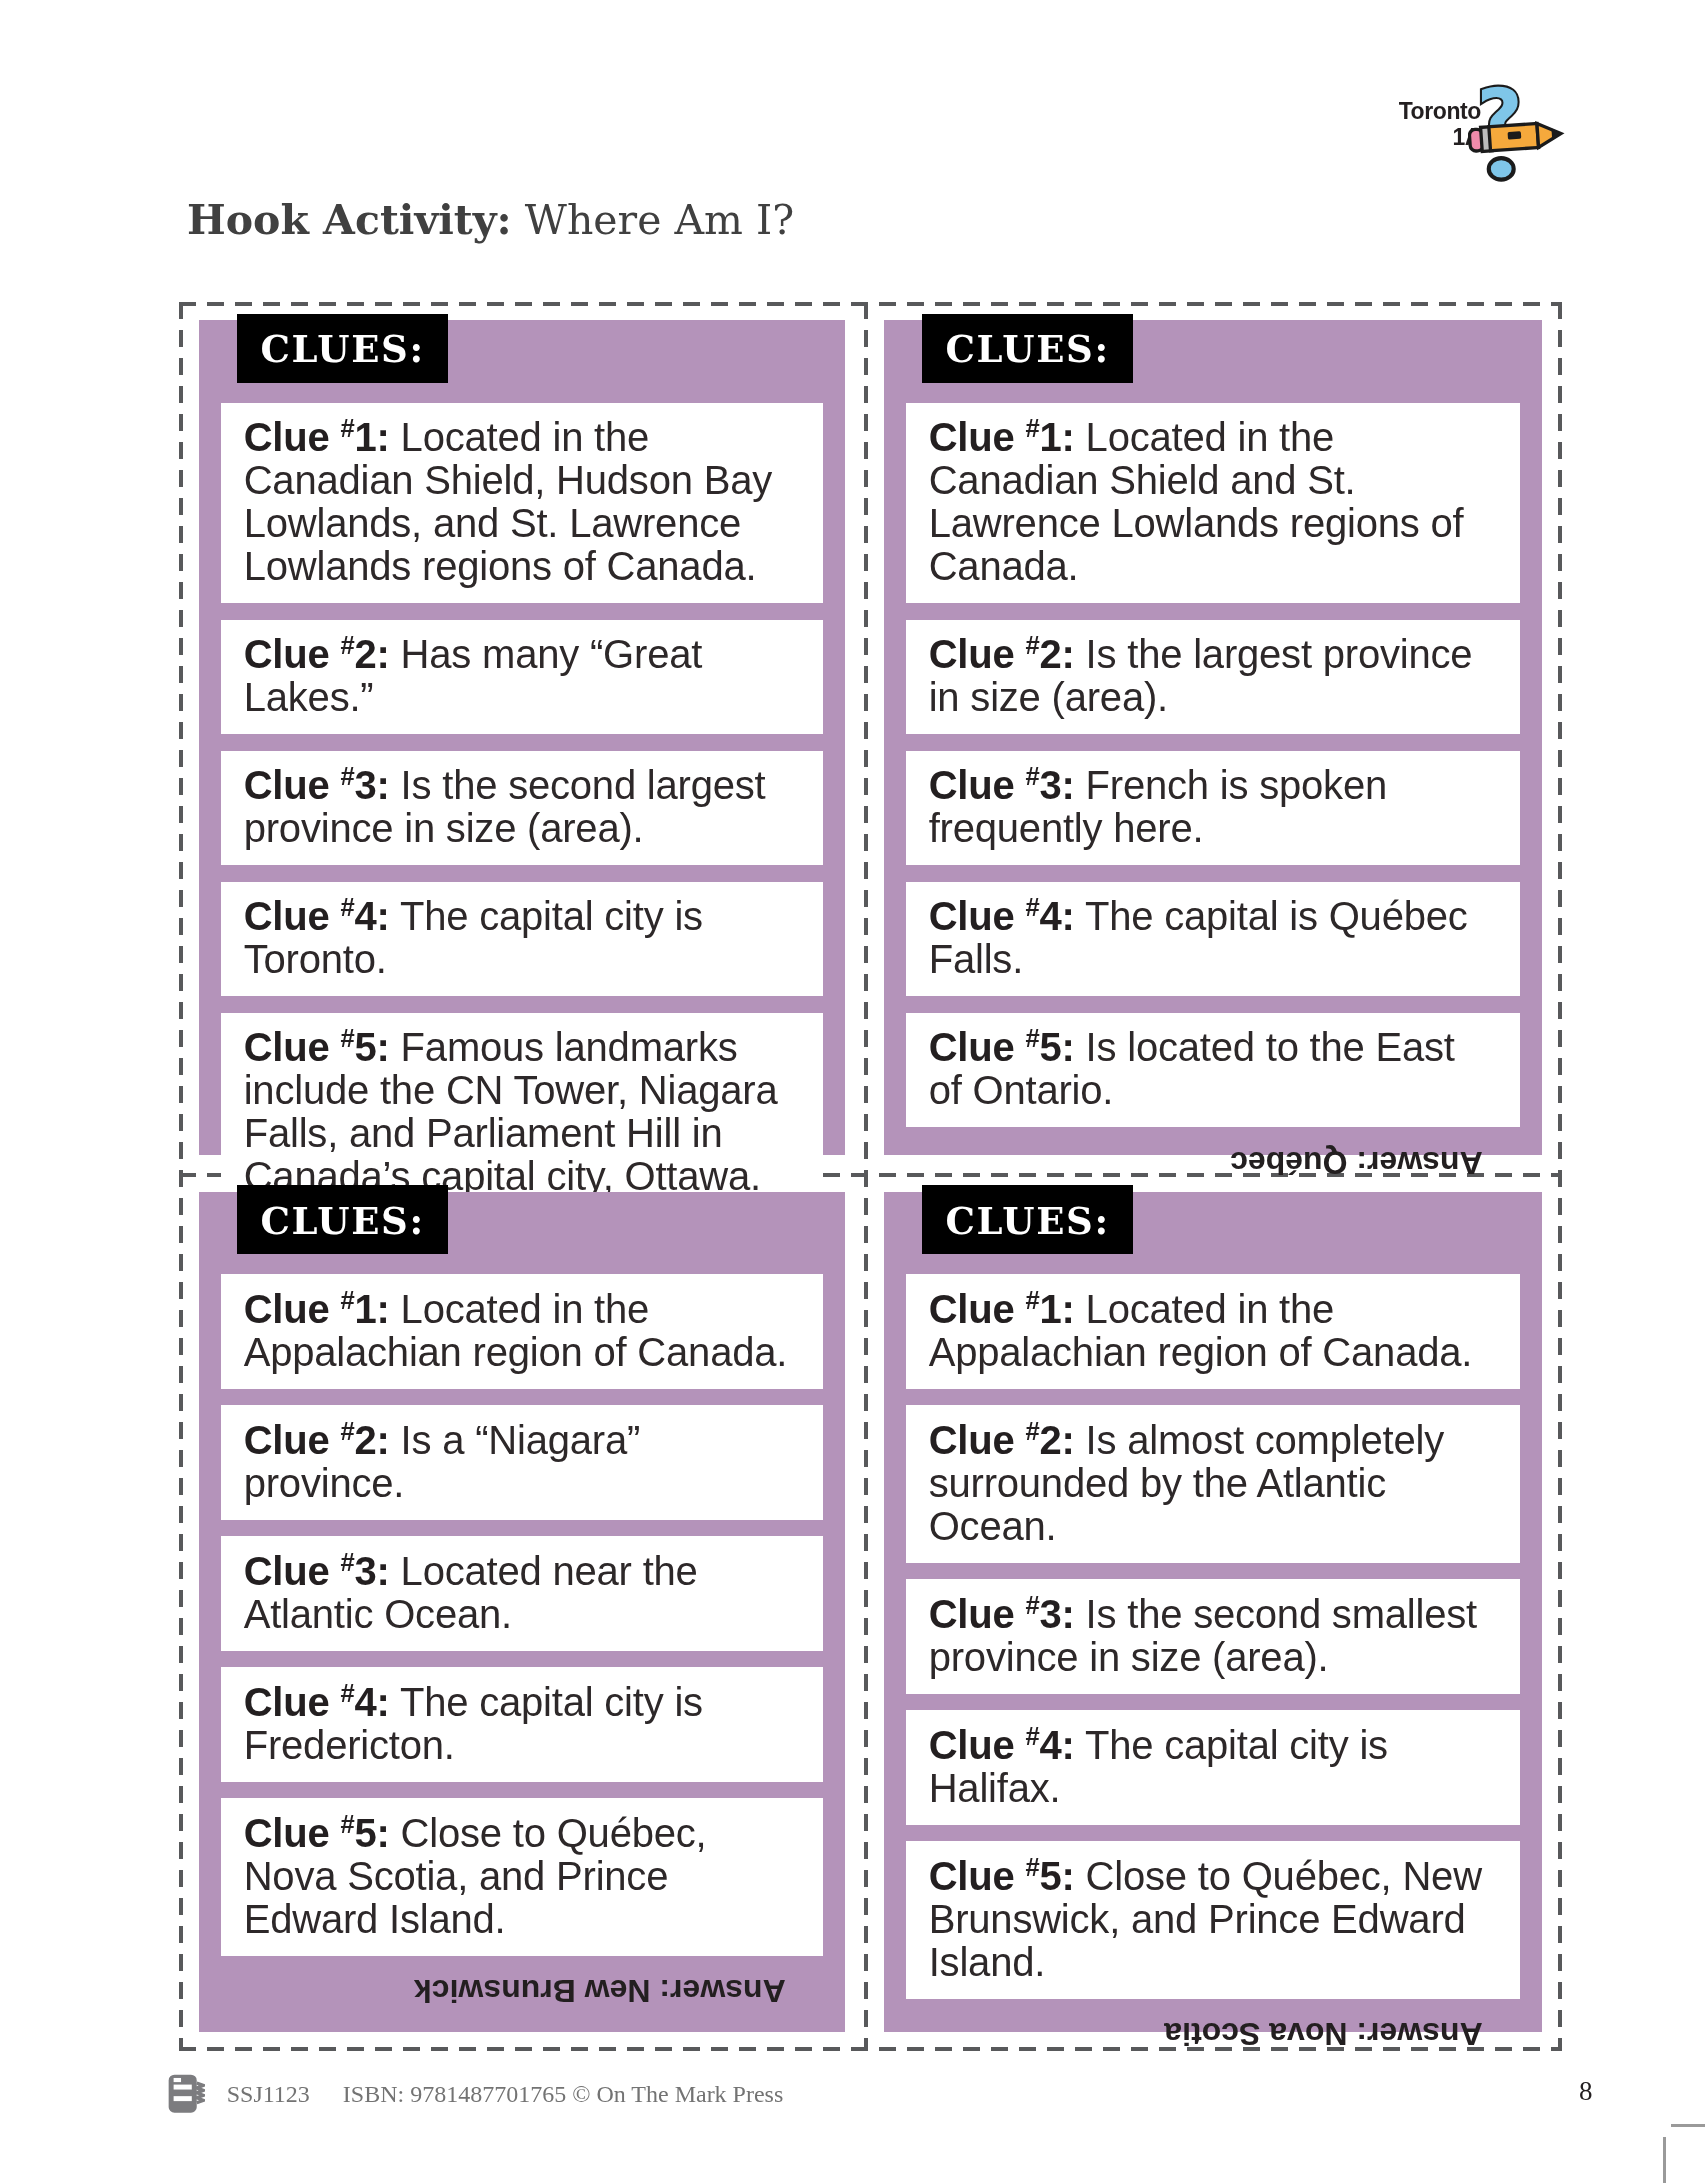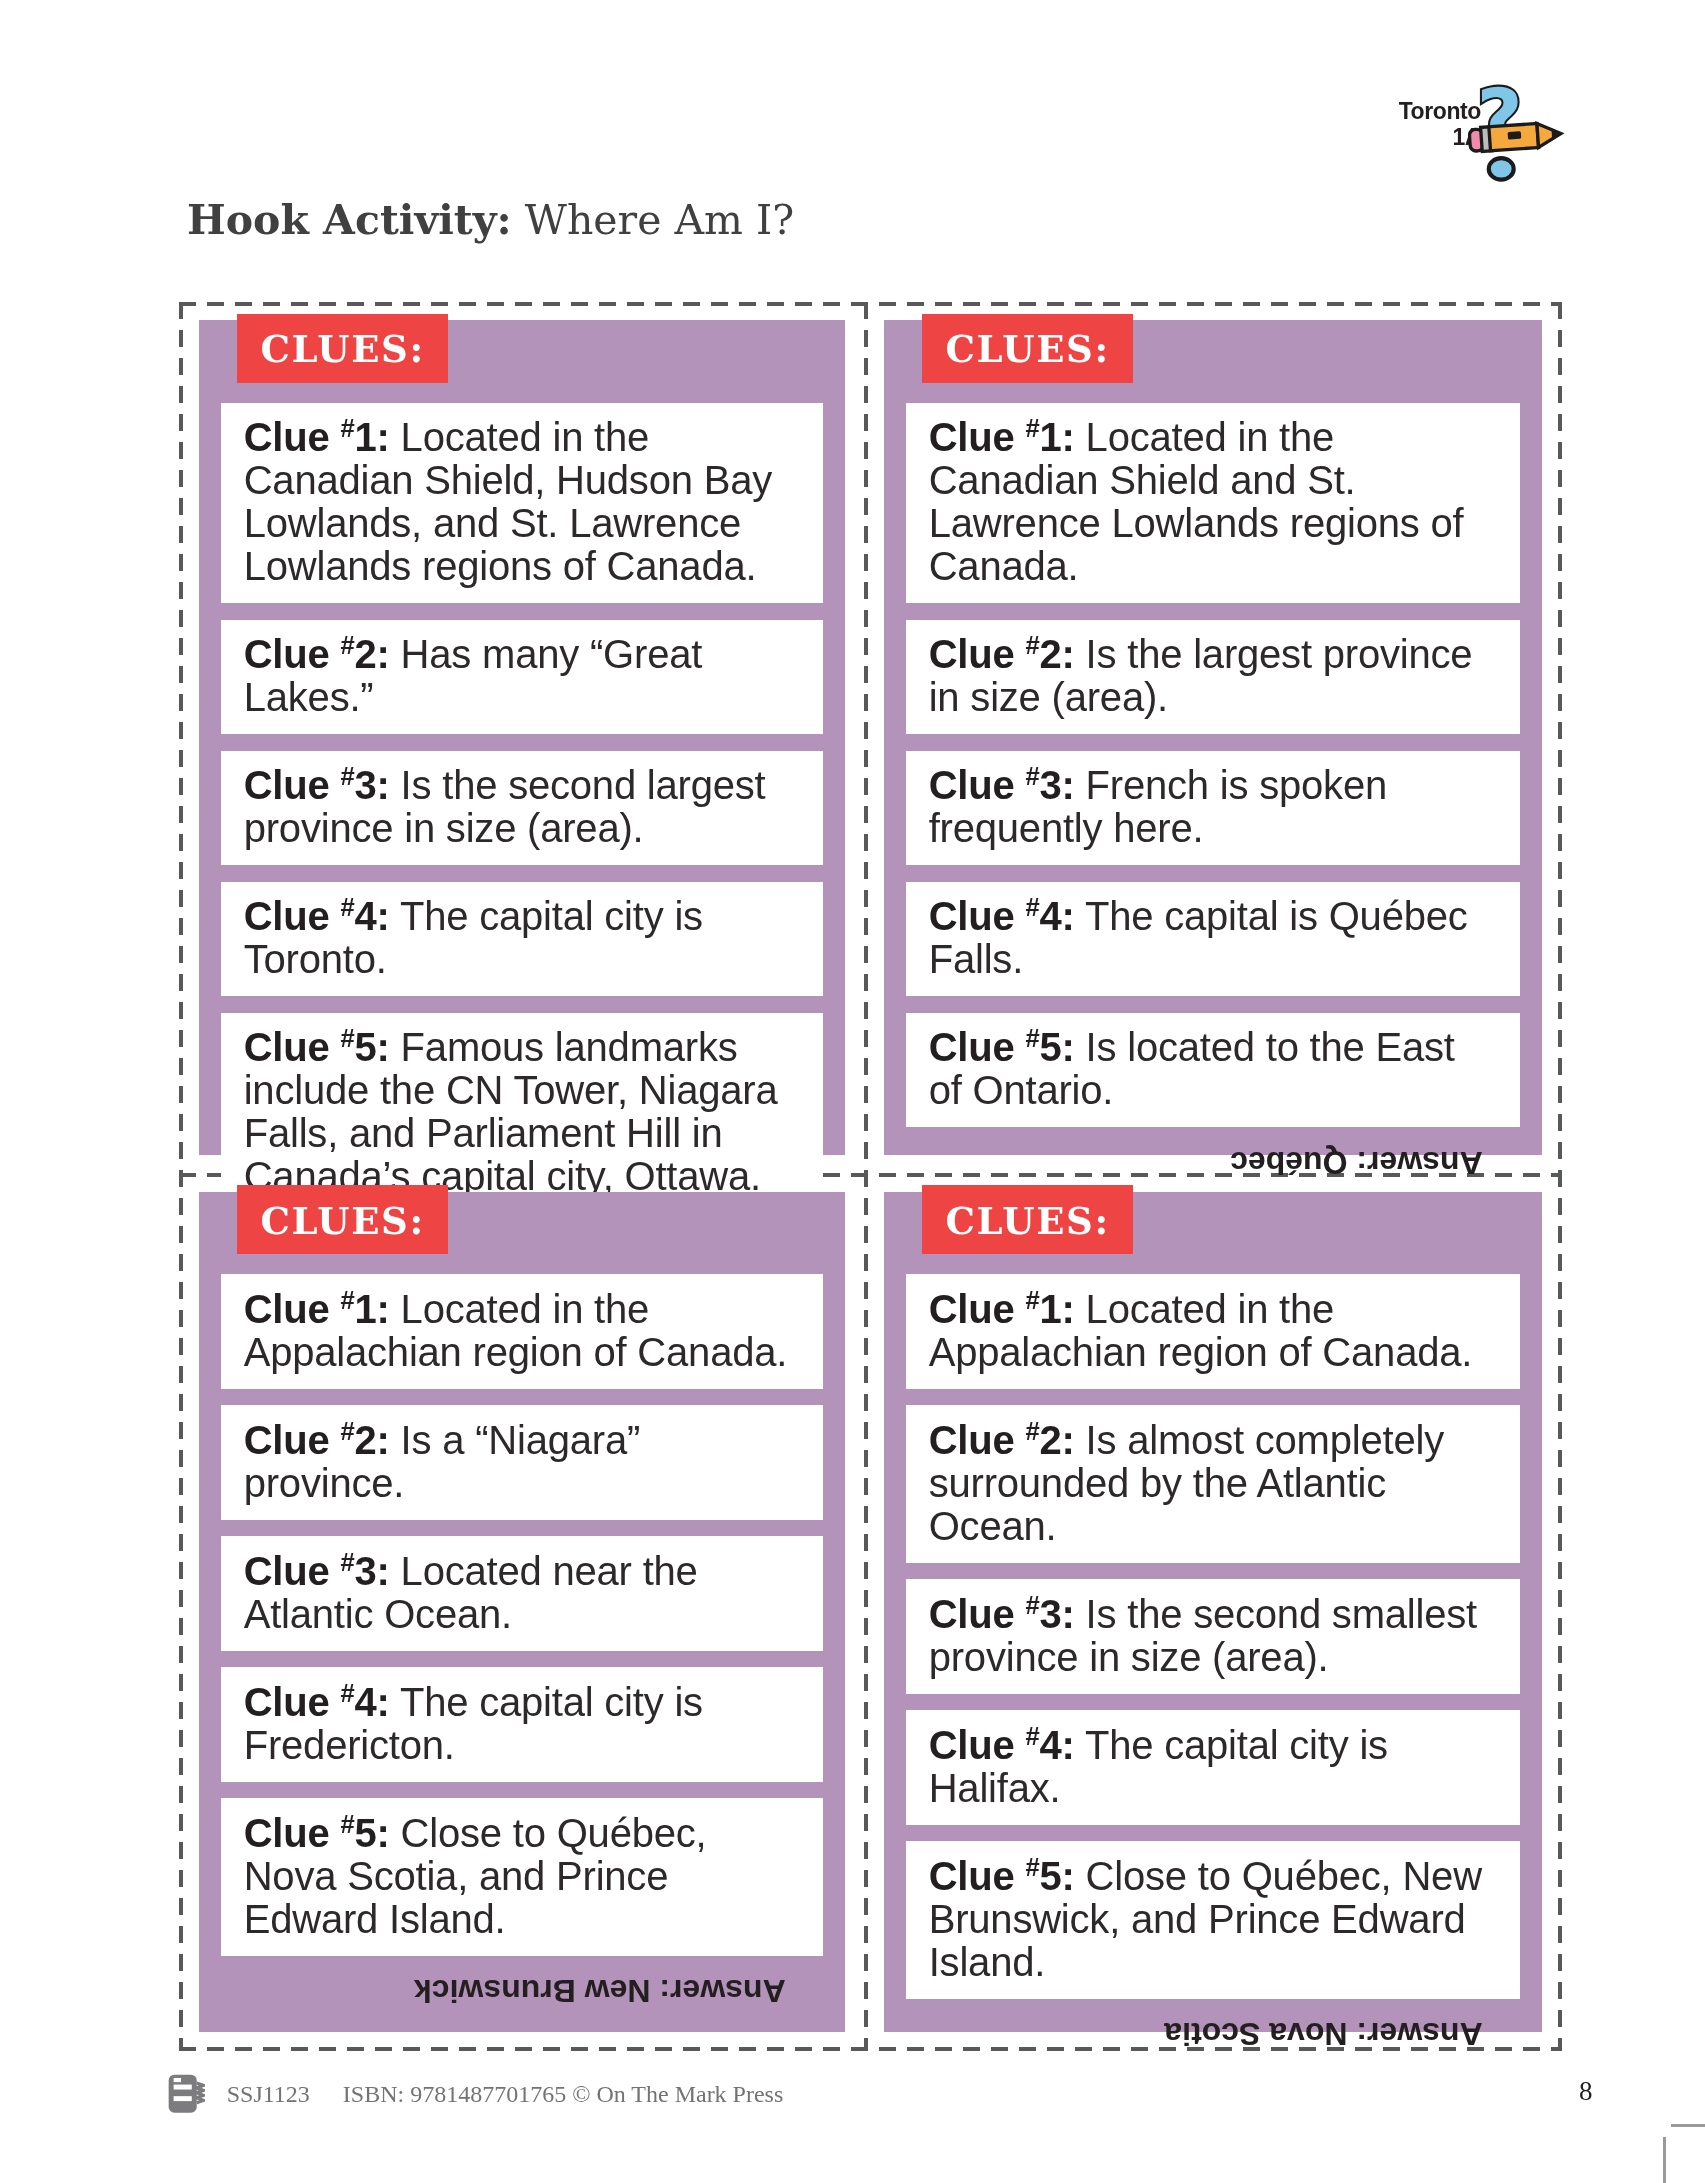--- a/index.html
+++ b/index.html
@@ -38,21 +38,21 @@
     background:#b493ba;
     padding:0 21.7px 32px 21.7px;
     display:flex;flex-direction:column;box-sizing:border-box;
   }
   .card-1{left:20px;top:18.3px;width:646px;height:835px;}
   .card-2{left:705px;top:18.3px;width:658px;height:835px;}
   .card-3{left:20px;top:890px;width:646px;height:840px;}
   .card-4{left:705px;top:890px;width:658px;height:840px;}
   .clues-header{
     margin:-6.7px 0 20px 16.7px;
-    background:#ef4444;color:#ffffff;
+    background:#000000;color:#ffffff;
     width:max-content;
     font-family:"DejaVu Serif","Liberation Serif",serif;
     font-weight:700;font-size:37px;letter-spacing:1.7px;
     padding:13.3px 23px 11.7px 23px;
   }
   .clue-box{
     background:#ffffff;
     margin-bottom:16.7px;
     padding:13.3px 21.7px 15px 23px;
     font-size:40px;line-height:43px;letter-spacing:-0.2px;

